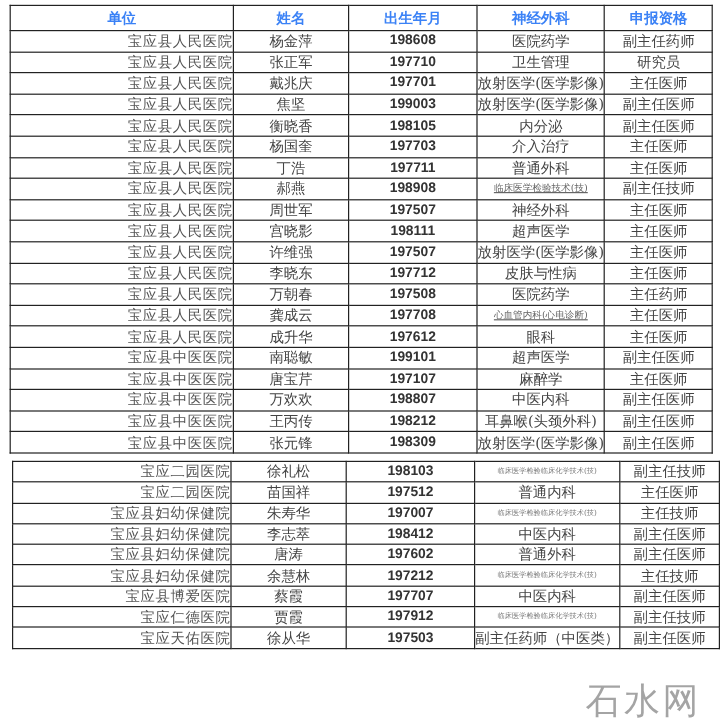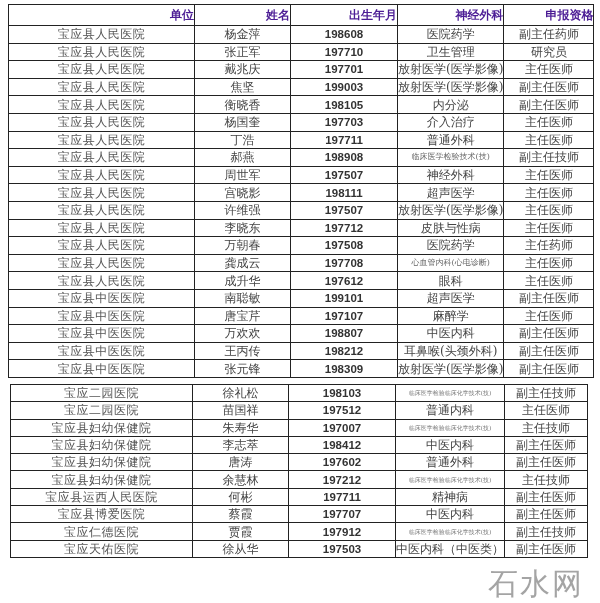--- a/index.html
+++ b/index.html
@@ -2,27 +2,27 @@
 <html><head>
 <meta charset="utf-8">
 <style>
   html, body { margin:0; padding:0; background:#ffffff; }
   body { width:600px; height:603px; position:relative; overflow:hidden;
          font-family:"DejaVu Serif", serif; color:#444; }
   .tbl { position:absolute; border-collapse:collapse; table-layout:fixed; }
   .tbl td, .tbl th { border:1.5px solid #222; padding:0; text-align:center;
          white-space:nowrap; overflow:hidden; font-weight:normal; }
   .top { left:8px; top:4px; }
-  .top th { height:20px; font-family:"DejaVu Sans", sans-serif; font-weight:bold; font-size:12px; color:#4c1d95;text-align:right; }
+  .top th { height:20px; font-family:"DejaVu Sans", sans-serif; font-weight:bold; font-size:12px; color:#3b82f6; }
   .top td { height:16.6px; font-size:12px; line-height:14px; }
   .bot { left:10px; top:384px; }
   .bot td { height:16.3px; font-size:12px; line-height:14px; }
   td.num { font-family:Liberation Sans, sans-serif; font-weight:bold; font-size:11.5px; color:#333; }
-  td.unit { color:#555; letter-spacing:0.5px; }
-  td.small { font-size:8px; color:#666; }
+  td.unit { color:#555; letter-spacing:0.5px;text-align:right; }
+  td.small { font-size:8px; color:#666;text-decoration:underline; }
   td.small2 { font-size:6px; color:#777; }
   .watermark { position:absolute; left:488px; top:564px; font-family:"DejaVu Sans", sans-serif;
          font-size:30px; color:rgba(90,90,90,0.55); letter-spacing:2px; white-space:nowrap; }
 </style>
 </head>
 <body>
 
 <table class="tbl top">
   <colgroup>
       <col style="width:186px">
@@ -229,43 +229,36 @@
         <td>副主任医师</td>
       </tr>
       <tr>
         <td class="unit">宝应县妇幼保健院</td>
         <td>余慧林</td>
         <td class="num">197212</td>
         <td class="small2">临床医学检验临床化学技术(技)</td>
         <td>主任技师</td>
       </tr>
       <tr>
-        <td class="unit">宝应县运西人民医院</td>
-        <td>何彬</td>
-        <td class="num">197711</td>
-        <td>精神病</td>
-        <td>副主任医师</td>
-      </tr>
-      <tr>
         <td class="unit">宝应县博爱医院</td>
         <td>蔡霞</td>
         <td class="num">197707</td>
         <td>中医内科</td>
         <td>副主任医师</td>
       </tr>
       <tr>
         <td class="unit">宝应仁德医院</td>
         <td>贾霞</td>
         <td class="num">197912</td>
         <td class="small2">临床医学检验临床化学技术(技)</td>
         <td>副主任技师</td>
       </tr>
       <tr>
         <td class="unit">宝应天佑医院</td>
         <td>徐从华</td>
         <td class="num">197503</td>
-        <td>中医内科（中医类）</td>
+        <td>副主任药师（中医类）</td>
         <td>副主任医师</td>
       </tr>
     </tbody>
 </table>
 
 <div class="watermark">石水网</div>
 
 </body></html>

